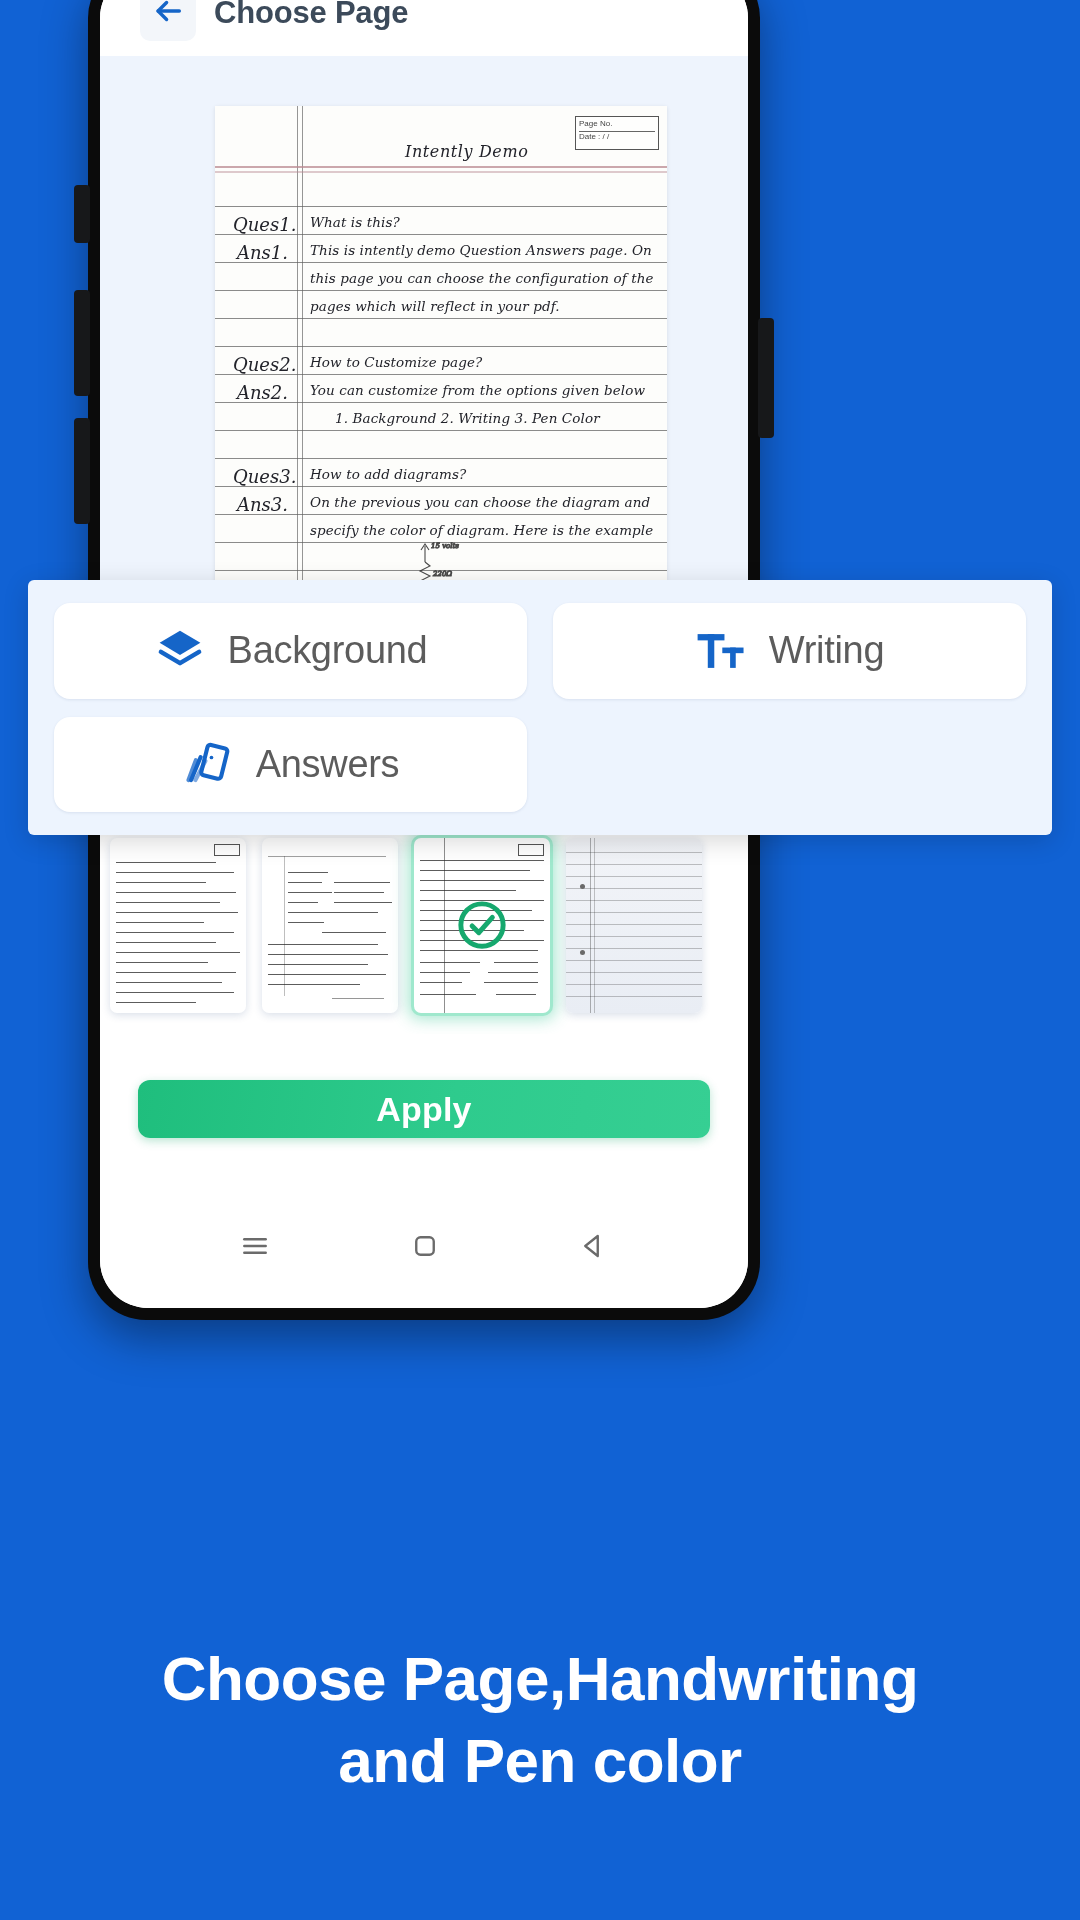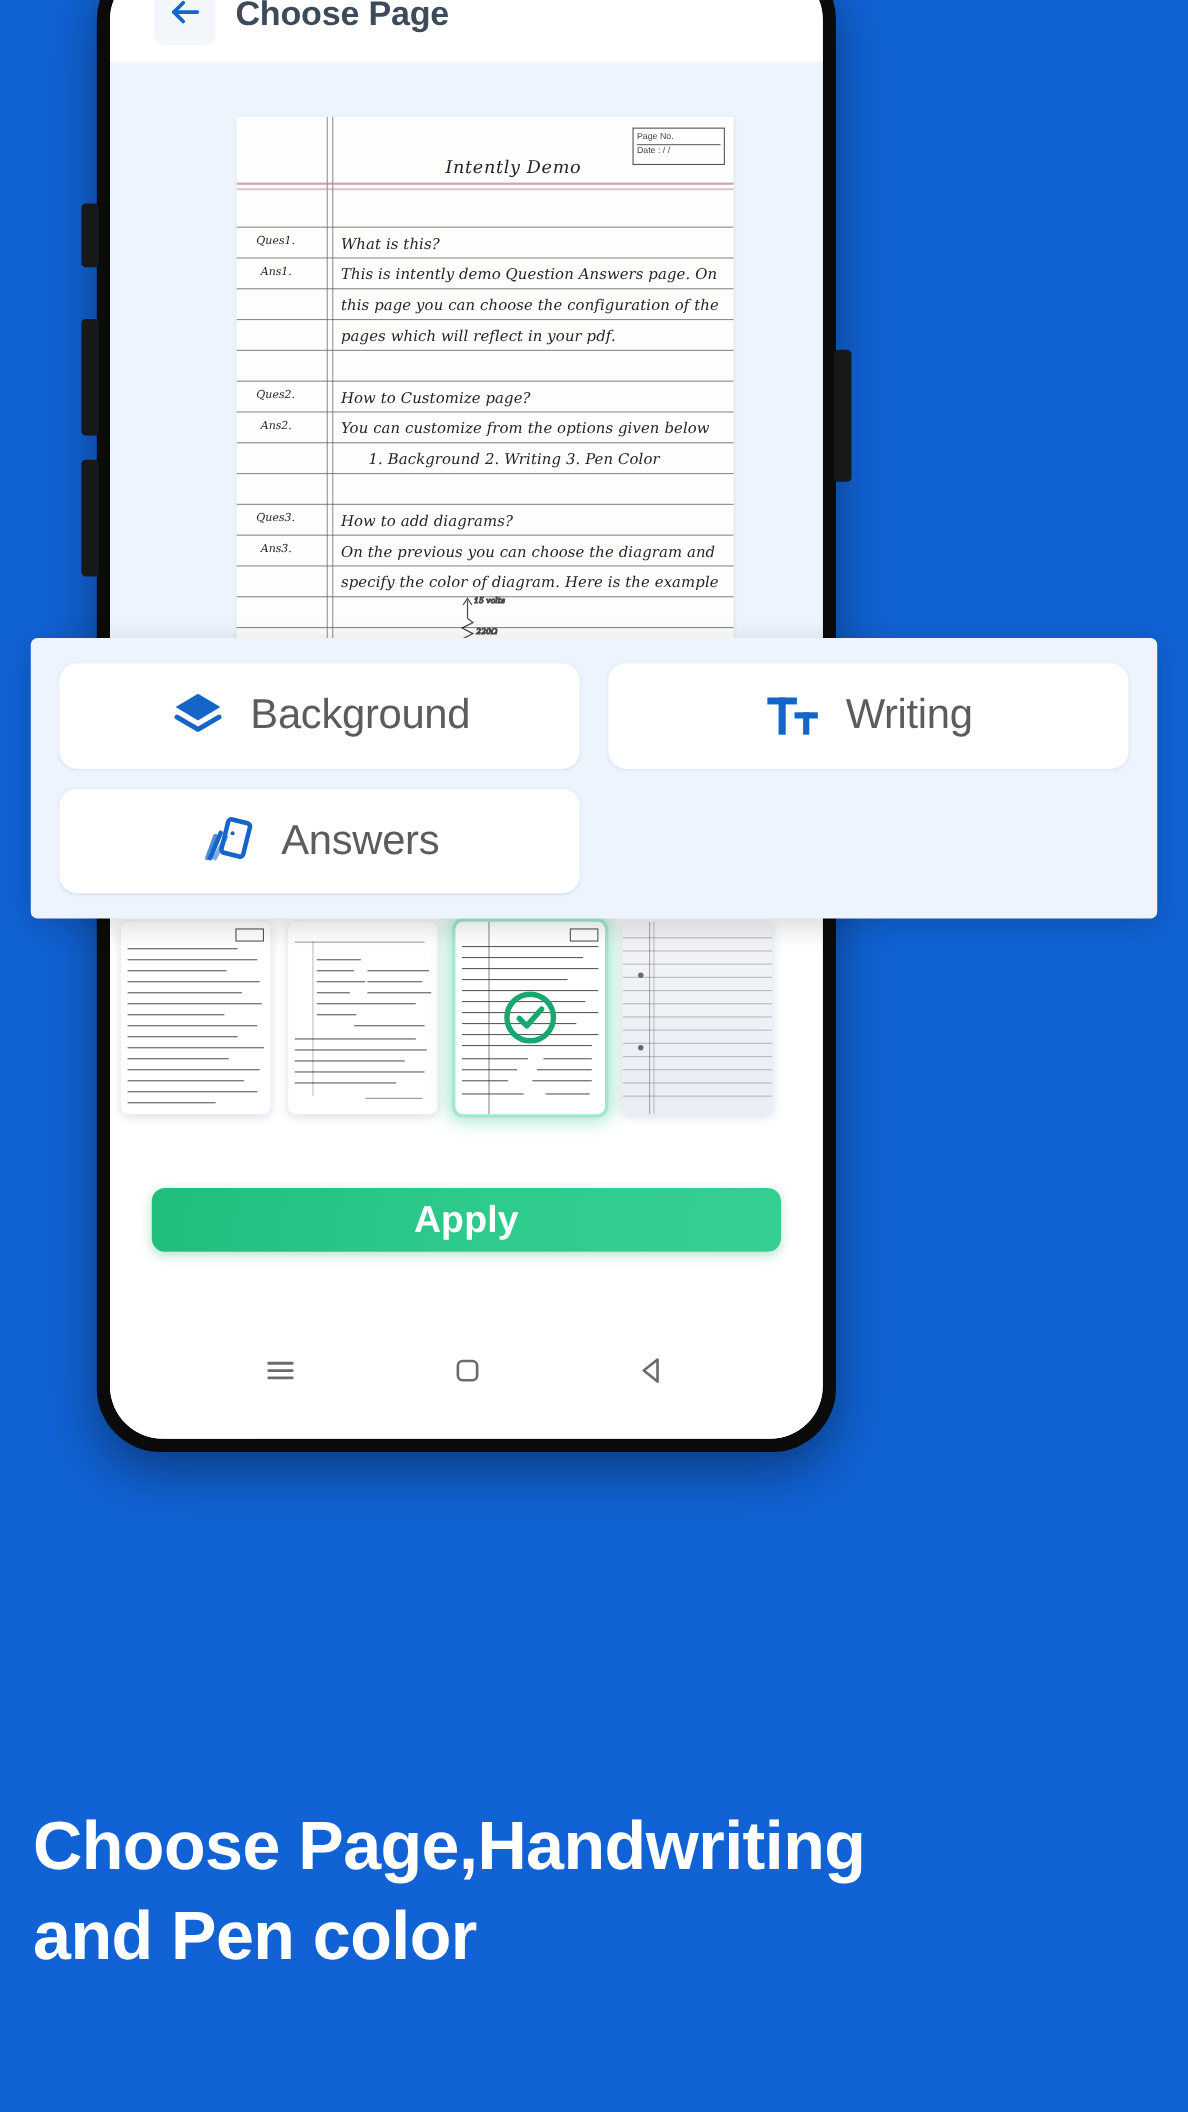--- a/index.html
+++ b/index.html
@@ -63,21 +63,21 @@
     position:absolute; right:8px; top:10px; width:84px; height:34px;
     border:1px solid #555; font-size:8px; color:#444; line-height:1.35;
     padding:2px 3px; background:rgba(255,255,255,.6);
   }
   #page-no-box .pl{ border-bottom:1px solid #666; padding-bottom:1px; }
   .hw{
     position:absolute; font-family:"DejaVu Serif", serif; font-style:italic;
     color:#22232a; white-space:nowrap;
   }
   .hw-title{ font-size:16px; letter-spacing:.6px; }
-  .hw-lbl{ font-size:10px; }
+  .hw-lbl{ font-size:18px; }
   .hw-txt{ font-size:13.5px; letter-spacing:.1px; }
   #diagram{ position:absolute; left:170px; top:430px; width:130px; height:140px; opacity:.85; }
 
   
   #options-panel{
     position:absolute; left:28px; top:580px; width:1024px; height:255px;
     background:#edf4fe; border-radius:6px;
     box-shadow:0 6px 26px rgba(0,0,0,.16);
     padding:23px 26px; z-index:20;
     display:grid; grid-template-columns:1fr 1fr; grid-template-rows:1fr 1fr;
@@ -133,21 +133,21 @@
   #android-nav{
     position:absolute; left:0; top:1214px; width:648px; height:124px;
     background:#ffffff; display:flex; align-items:center;
     justify-content:space-around; padding:0 70px; z-index:5;
   }
   .nav-ico{ display:flex; align-items:center; justify-content:center; }
 
   
   #caption{
     position:absolute; left:0; top:1638px; width:1080px;
-    color:#ffffff;
+    text-align:center; color:#ffffff;
     font-size:62px; font-weight:bold; line-height:1.32;
     letter-spacing:-.5px; padding:0 30px;
   }
 </style>
 </head>
 <body>
 
 <div id="phone-frame"></div>
 <div class="side-btn sb-l1"></div>
 <div class="side-btn sb-l2"></div>

